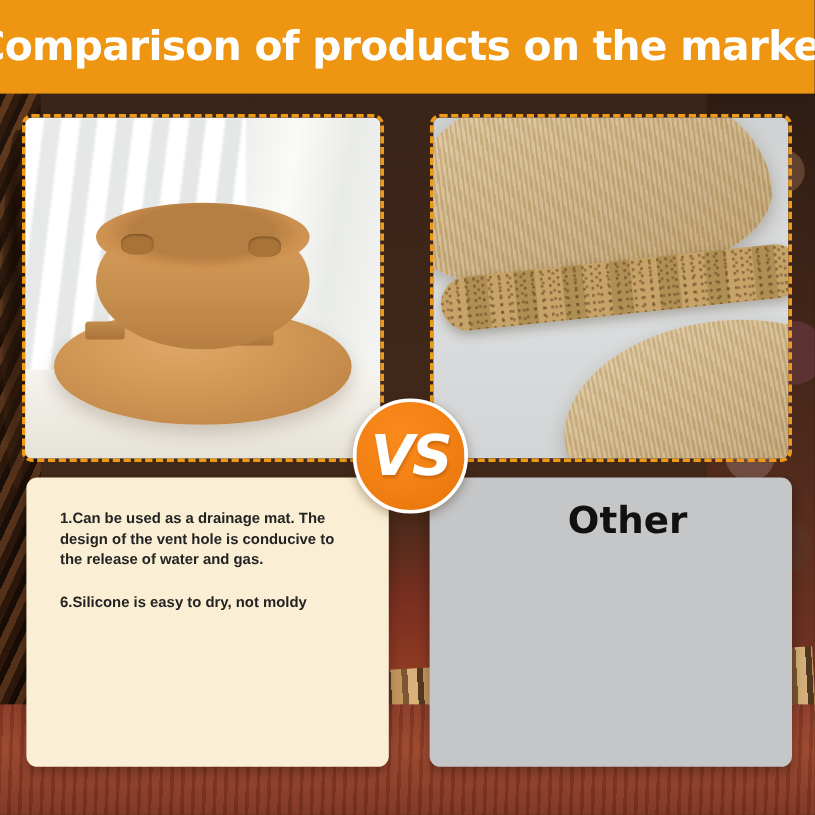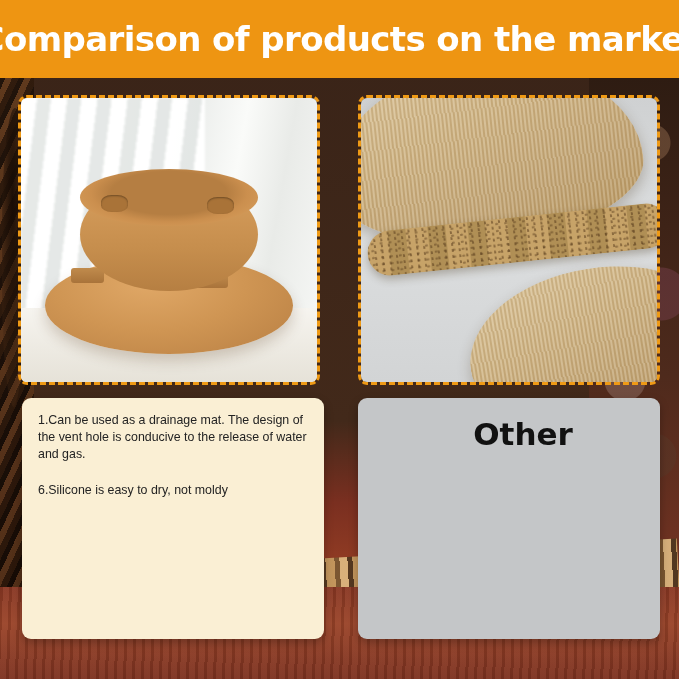--- a/index.html
+++ b/index.html
@@ -271,21 +271,21 @@
   .panel-title {
     text-align: center;
     font-size: 31px;
     font-weight: bold;
     margin: 4px 0 16px 0;
     font-family: "DejaVu Sans", sans-serif;
   }
   .panel-ours  .panel-title { color: #d89a23; }
   .panel-other .panel-title { color: #111111; }
 
-  .panel-list { margin: 0; padding: 0; list-style: none; }
+  .panel-list { margin: 12px; padding: 0; list-style: none; font-weight: bold; }
   .panel-item {
     font-size: 12.4px;
     line-height: 1.38;
     color: #232323;
     margin-bottom: 19px;
   }
   .panel-other .panel-item { color: #1a1a1a; }
 </style>
 </head>
 <body>
@@ -317,20 +317,23 @@
   </div>
 
   <div class="photo photo-right">
     <div class="photo-inner scene-right">
       <div class="bamboo bamboo-top"></div>
       <div class="bamboo-edge"></div>
       <div class="bamboo bamboo-lower"></div>
     </div>
   </div>
 
+  <div class="vs-badge">
+    <span class="vs-text">VS</span>
+  </div>
 
   <div class="panel panel-ours">
     <ul class="panel-list">
       <li class="panel-item">1.Can be used as a drainage mat. The design of the vent hole is conducive to the release of water and gas.</li>
       <li class="panel-item">6.Silicone is easy to dry, not moldy</li>
     </ul>
   </div>
 
   <div class="panel panel-other">
     <div class="panel-title">Other</div>

